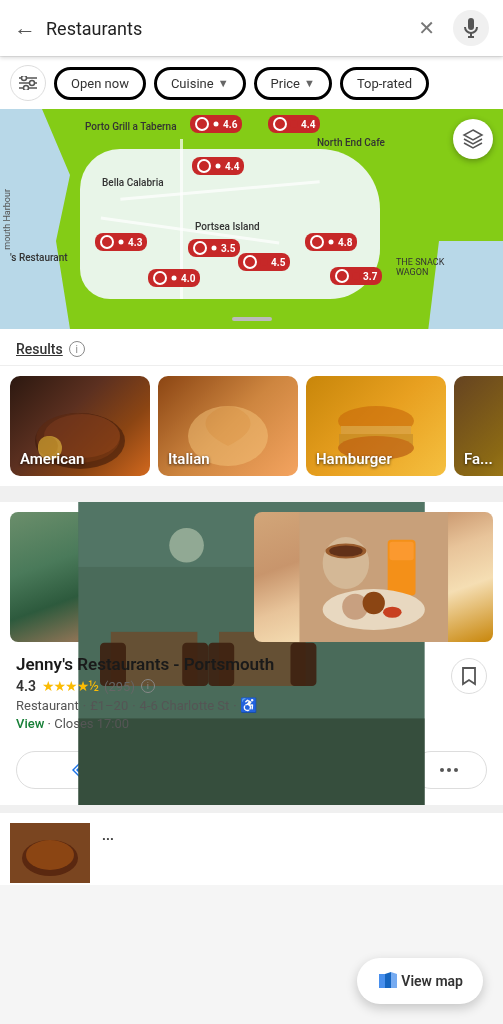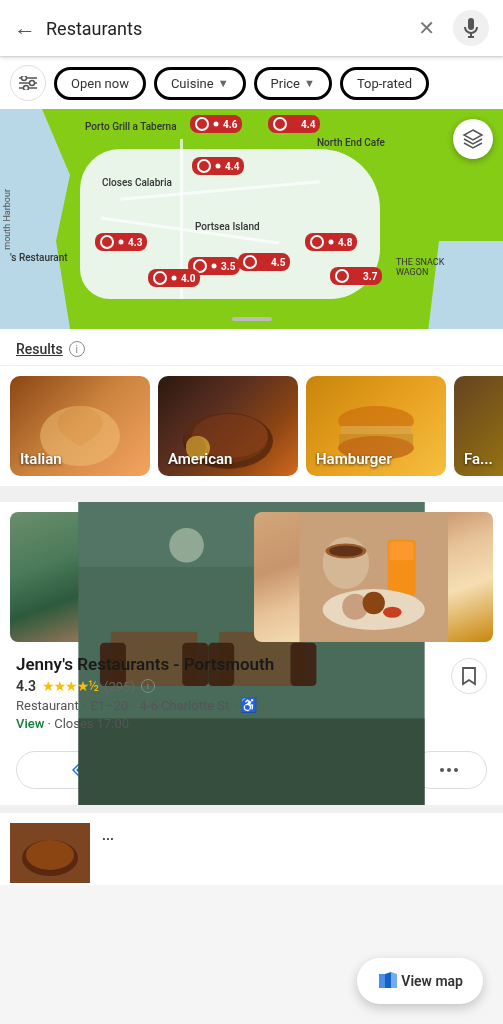--- a/index.html
+++ b/index.html
@@ -498,21 +498,21 @@
 <div class="map-area">
   <div class="map-water-left"></div>
   <div class="map-water-right"></div>
   <div class="map-island"></div>
   <div class="map-road map-road-1"></div>
   <div class="map-road map-road-2"></div>
   <div class="map-road map-road-3"></div>
 
   <span class="map-label" style="left:85px;top:12px;">Porto Grill a Taberna</span>
   <span class="map-label" style="left:285px;top:28px;margin-left:32px;">North End Cafe</span>
-  <span class="map-label" style="left:102px;top:68px;">Closes Calabria</span>
+  <span class="map-label" style="left:102px;top:68px;">Bella Calabria</span>
   <span class="map-label" style="left:195px;top:112px;">Portsea Island</span>
   <span class="map-label" style="left:10px;top:143px;">'s Restaurant</span>
   <span class="map-label" style="left:360px;top:148px;font-size:9px;font-weight:400;margin-left:36px;">THE SNACK<br>WAGON</span>
   <span class="map-side-label">mouth Harbour</span>
 
   <div class="map-pin" style="left:190px;top:6px;">
     <svg width="10" height="10">
         <circle cx="5" cy="5" r="4" fill="#c62828"></circle>
         <circle cx="5" cy="5" r="2.5" fill="#fff"></circle>
       </svg>
@@ -531,21 +531,21 @@
       </svg>
     4.4
   </div>
   <div class="map-pin" style="left:95px;top:124px;">
     <svg width="10" height="10">
         <circle cx="5" cy="5" r="4" fill="#c62828"></circle>
         <circle cx="5" cy="5" r="2.5" fill="#fff"></circle>
       </svg>
     4.3
   </div>
-  <div class="map-pin" style="left:188px;top:148px;justify-content:center;">
+  <div class="map-pin" style="left:188px;top:130px;justify-content:center;">
     <svg width="10" height="10">
         <circle cx="5" cy="5" r="4" fill="#c62828"></circle>
         <circle cx="5" cy="5" r="2.5" fill="#fff"></circle>
       </svg>
     3.5
   </div>
   <div class="map-pin" style="left:238px;top:144px;">
     <svg width="10" height="10">
         <circle cx="5" cy="5" r="4" fill="#c62828"></circle>
       </svg>
@@ -584,44 +584,44 @@
 </div>
 
 <div class="results-header">
   <span class="results-text">Results</span>
   <div class="results-info-icon">
     <span>i</span>
   </div>
 </div>
 
 <div class="category-scroll">
-
-  <div class="category-card">
-    <div class="category-card-bg cat-italian">
-      <svg width="140" height="100" style="position:absolute;top:0;left:0;opacity:0.5">
-        <ellipse cx="70" cy="60" rx="40" ry="30" fill="#f4c47a"></ellipse>
-        <path d="M50,40 Q70,20 90,40 Q100,55 70,70 Q40,55 50,40Z" fill="#e8a855" opacity="0.6"></path>
-      </svg>
-    </div>
-    <span class="category-card-label">Italian</span>
-  </div>
 
   <div class="category-card">
     <div class="category-card-bg cat-american">
 
       <svg width="140" height="100" style="position:absolute;top:0;left:0;opacity:0.6">
         <ellipse cx="70" cy="65" rx="45" ry="28" fill="#3d1a0a"></ellipse>
         <ellipse cx="68" cy="62" rx="42" ry="25" fill="#5c2810"></ellipse>
         <ellipse cx="72" cy="60" rx="38" ry="22" fill="#7a3818"></ellipse>
         <circle cx="40" cy="72" r="12" fill="#f5c842"></circle>
         <circle cx="38" cy="70" r="10" fill="#e8b830"></circle>
         <ellipse cx="30" cy="78" r="6" fill="#8b6914"></ellipse>
       </svg>
     </div>
     <span class="category-card-label">American</span>
+  </div>
+
+  <div class="category-card">
+    <div class="category-card-bg cat-italian">
+      <svg width="140" height="100" style="position:absolute;top:0;left:0;opacity:0.5">
+        <ellipse cx="70" cy="60" rx="40" ry="30" fill="#f4c47a"></ellipse>
+        <path d="M50,40 Q70,20 90,40 Q100,55 70,70 Q40,55 50,40Z" fill="#e8a855" opacity="0.6"></path>
+      </svg>
+    </div>
+    <span class="category-card-label">Italian</span>
   </div>
 
   <div class="category-card">
     <div class="category-card-bg cat-hamburger">
       <svg width="140" height="100" style="position:absolute;top:0;left:0;opacity:0.6">
         <ellipse cx="70" cy="45" rx="38" ry="15" fill="#c8680a"></ellipse>
         <rect x="35" y="50" width="70" height="18" fill="#d4a050"></rect>
         <rect x="33" y="58" width="74" height="14" fill="#c0882a"></rect>
         <ellipse cx="70" cy="72" rx="38" ry="12" fill="#b05010"></ellipse>
       </svg>

